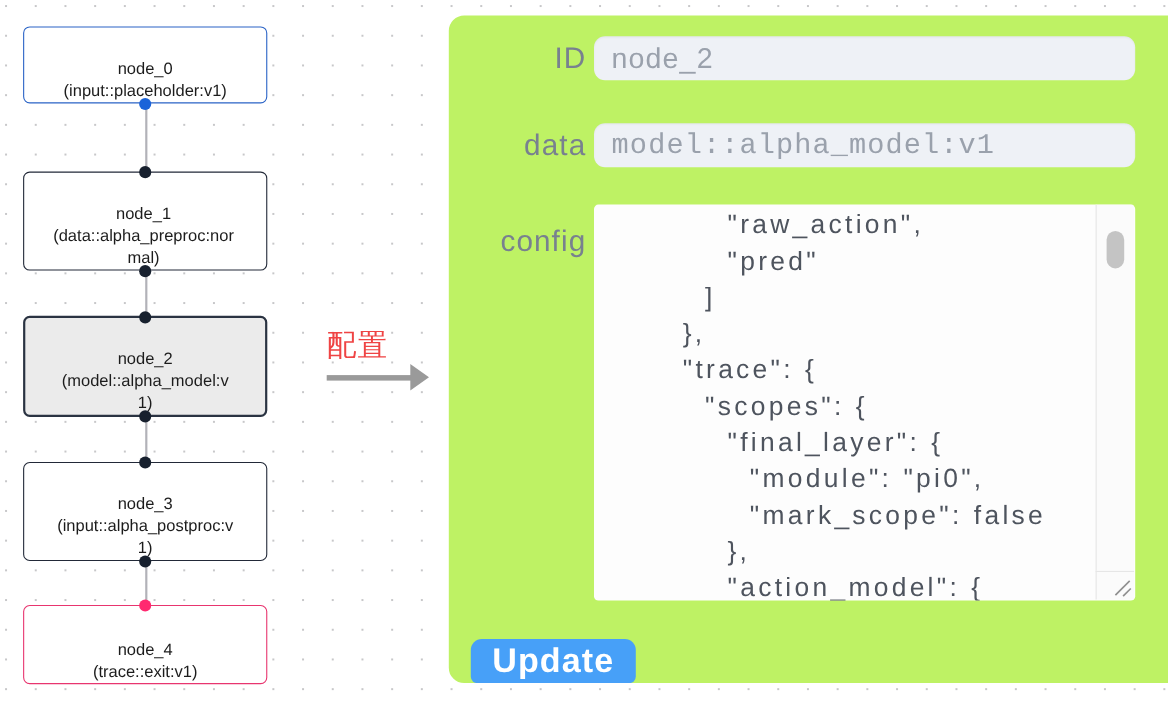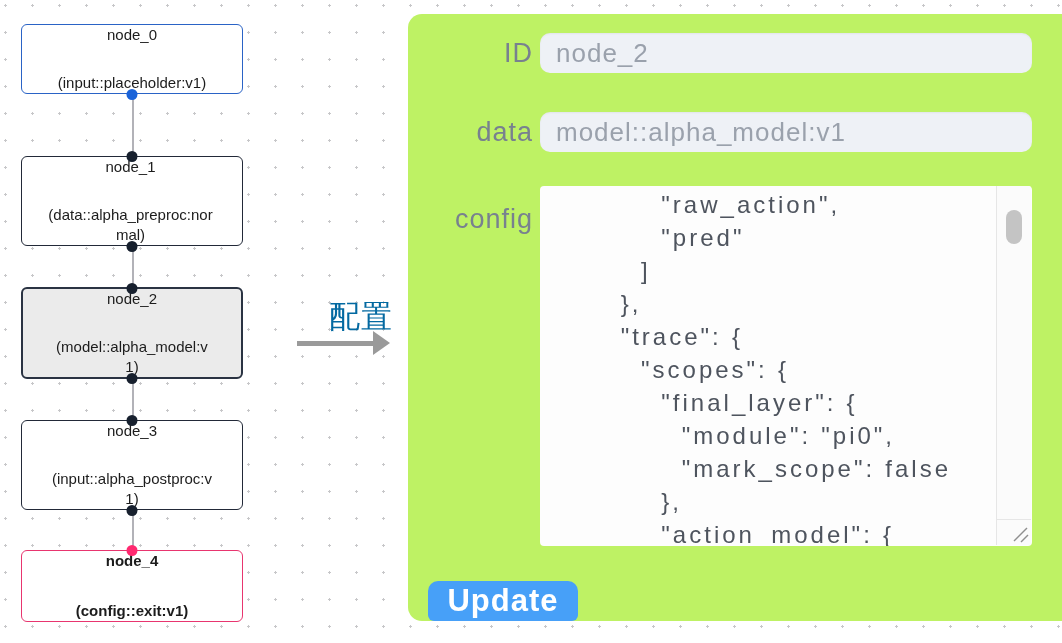--- a/index.html
+++ b/index.html
@@ -10,36 +10,36 @@
   }
   .canvas-bg{
     position:absolute;inset:0;
     background-image:radial-gradient(circle,#c7c7c9 1.25px,transparent 1.4px);
     background-size:27px 27px;background-position:-8px -8px;
   }
   
   .node{
     position:absolute;left:21px;width:222px;background:#ffffff;
     border-radius:6px;box-sizing:border-box;
-    display:flex;flex-direction:column;justify-content:space-between;align-items:center;
+    display:flex;flex-direction:column;justify-content:flex-end;align-items:center;
     text-align:center;color:#1c1c1c;font-size:15px;line-height:20px;
     padding:0 27px;word-break:break-all;
   }
   .n0{top:24px;height:70px;border:1.6px solid #2a63c6;}
   .n1{top:156px;height:90px;border:1.6px solid #222938;padding-left:24px;}
   .n2{top:287px;height:92px;border:2px solid #2a3342;background:#ebebeb;}
   .n3{top:420px;height:90px;border:1.6px solid #222938;}
-  .n4{top:550px;height:72px;border:1.6px solid #e8356f;font-weight:bold;}
+  .n4{top:550px;height:72px;border:1.6px solid #e8356f;}
   .handle{position:absolute;width:11px;height:11px;border-radius:50%;left:50%;transform:translateX(-50%);}
   .ht{top:-6.5px}.hb{bottom:-6.5px}
   .h-dark{background:#17202e}.h-blue{background:#1a63d9}.h-pink{background:#ff2970}
   .edge{position:absolute;left:132px;width:2px;background:#b2b2b8;}
   .e0{top:94px;height:62px}.e1{top:246px;height:41px}.e2{top:379px;height:41px}.e3{top:510px;height:40px}
   
-  .anno-label{position:absolute;left:297px;top:296px;font-size:31px;color:#0369a1;letter-spacing:1px;margin-left:32px;}
+  .anno-label{position:absolute;left:297px;top:296px;font-size:27px;color:#ef4444;letter-spacing:1px;}
   .arrow-shaft{position:absolute;left:297px;top:341px;width:77px;height:5px;background:#9a9a9a;}
   .arrow-head{position:absolute;left:373px;top:331px;width:0;height:0;
     border-top:12px solid transparent;border-bottom:12px solid transparent;border-left:17px solid #9a9a9a;}
   
   .panel{
     position:absolute;left:408px;top:14px;width:776px;height:607px;
     background:#bef264;border-radius:14px;overflow:hidden;
   }
   .flabel{
     position:absolute;left:0;width:125px;text-align:right;
@@ -49,21 +49,21 @@
   .flabel.type{top:98px;height:40px;line-height:40px;}
   .flabel.config{top:190px;height:30px;line-height:30px;}
   .finput{
     position:absolute;left:132px;width:492px;height:40px;box-sizing:border-box;
     background:#eef1f6;border:none;border-radius:10px;outline:none;
     color:#9aa1ac;font-size:26px;letter-spacing:1px;padding:0 16px;
     font-family:"Liberation Sans",sans-serif;
     box-shadow:inset 0 1px 2px rgba(0,0,0,0.05);
   }
   .finput.id{top:19px;}
-  .finput.type{top:98px;}
+  .finput.type{top:98px;font-family:Liberation Mono, monospace;}
   .cfgbox{
     position:absolute;left:132px;top:172px;width:492px;height:360px;
     background:#fdfdfd;border-radius:4px;overflow:hidden;
   }
   .cfgbox pre{
     margin:0;padding:2px 0 0 40px;
     font-family:"Liberation Sans",sans-serif;
     font-size:24px;line-height:33px;letter-spacing:3px;word-spacing:0.5px;
     color:#4e545e;white-space:pre;
   }
@@ -119,21 +119,21 @@
 
 <div class="node n3">
   <div>node_3</div>
   <div>(input::alpha_postproc:v1)</div>
   <span class="handle ht h-dark"></span>
   <span class="handle hb h-dark"></span>
 </div>
 
 <div class="node n4">
   <div>node_4</div>
-  <div>(config::exit:v1)</div>
+  <div>(trace::exit:v1)</div>
   <span class="handle ht h-pink"></span>
 </div>
 
 <div class="anno-label">配置</div>
 <div class="arrow-shaft"></div>
 <div class="arrow-head"></div>
 
 <div class="panel">
   <div class="flabel id">ID</div>
   <input class="finput id" type="text" value="node_2" style="">

